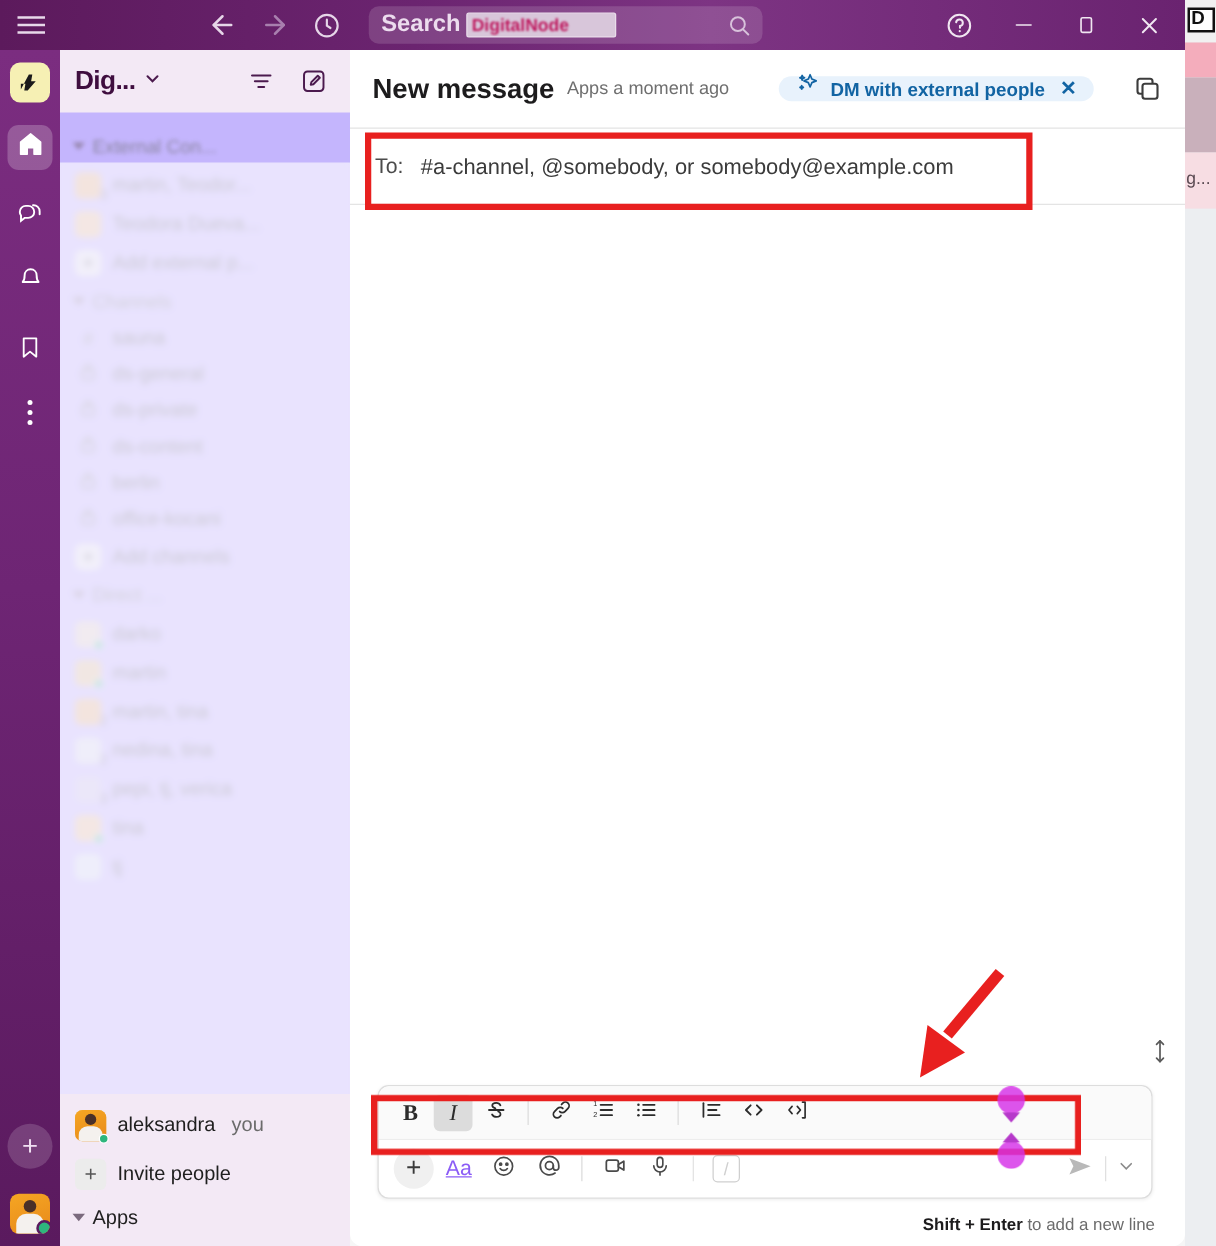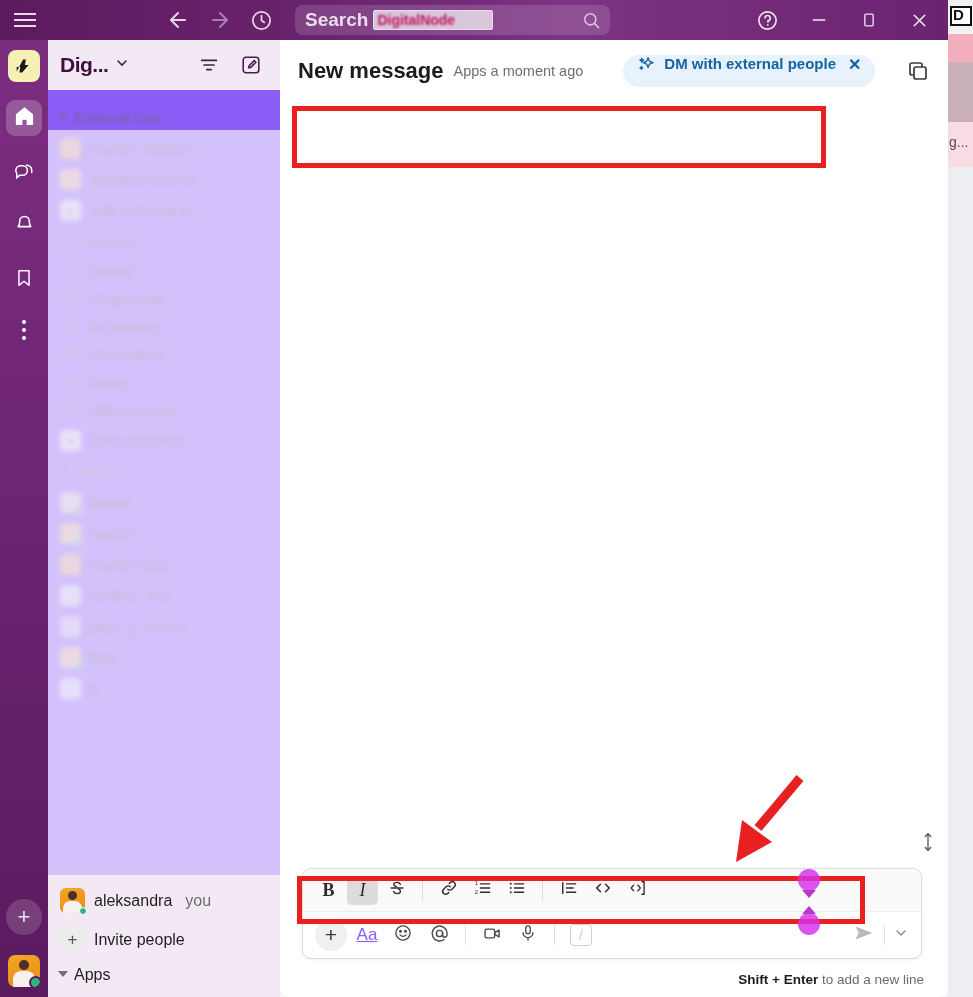--- a/index.html
+++ b/index.html
@@ -82,21 +82,21 @@
     cursor: pointer; overflow: hidden; }
   .rail-ava .head { position: absolute; left: 11px; top: 5px; width: 10px; height: 10px;
     border-radius: 50%; background: #4a3028; }
   .rail-ava .body { position: absolute; left: 5px; top: 16px; width: 22px; height: 16px;
     border-radius: 8px 8px 0 0; background: #f4f1ee; }
   .rail-ava .dot { position: absolute; right: -2px; bottom: -2px; width: 13px; height: 13px;
     border-radius: 50%; background: #2eb67d; border: 2px solid #5a1a5e; }
 
   
   .sidebar { position: absolute; top: 40px; left: 48px; width: 232px; height: 957px;
-    background: #8b5cf6; }
+    background: #c4b5fd; }
   .sb-head { height: 50px; display: flex; align-items: center; padding: 0 12px;
     background: #f3e9f5; }
   .sb-title { font-size: 21px; font-weight: bold; color: #3f0e3f; letter-spacing: -.5px; }
   .sb-caret { margin-left: 6px; color: #4b1a4e; }
   .sb-actions { margin-left: auto; display: flex; gap: 20px; padding-right: 6px; }
   .sb-act { color: #4b1a4e; cursor: pointer; display: flex; align-items: center; }
 
   .sb-scroll { position: relative; padding: 12px 0 0 0; }
   .sb-sec { font-size: 15px; color: #6b6b6b; padding: 7px 12px 7px 26px; position: relative;
     cursor: pointer; }
@@ -148,22 +148,22 @@
     top: 4px; width: 3px; height: 3px; border-radius: 50%; background: #222; }
   .slackbot-av .face::before { left: 3px; }
   .slackbot-av .face::after { right: 3px; }
 
   
   .modal { position: absolute; top: 40px; left: 280px; width: 668px; height: 957px;
     background: #ffffff; border-radius: 0 0 10px 10px; }
   .modal-head { height: 62px; display: flex; align-items: center; padding: 0 18px; }
   .mh-title { font-size: 22px; font-weight: bold; color: #1d1c1d; }
   .mh-saved { margin-left: 10px; font-size: 14.5px; color: #6f6f6f; }
-  .ai-pill { margin-left: 40px; height: 32px; border-radius: 18px; background: #e8f2fc;
-    display: flex; align-items: flex-start; padding: 0 14px; gap: 8px; cursor: pointer; }
+  .ai-pill { margin-left: 40px; height: 20px; border-radius: 18px; background: #e8f2fc;
+    display: flex; align-items: flex-end; padding: 0 14px; gap: 8px; cursor: pointer; }
   .ai-pill .txt { font-size: 15px; color: #1264a3; font-weight: 600; }
   .ai-pill .x { font-size: 16px; color: #1264a3; font-weight: bold; margin-left: 4px; }
   .mh-expand { margin-left: auto; color: #3c3c3c; cursor: pointer; display: flex; }
 
   .to-wrap { position: relative; margin: 0 0 0 0; height: 62px; border-top: 1px solid #e4e4e4;
     border-bottom: 1px solid #e4e4e4; display: flex; align-items: center; padding: 0 20px;
     cursor: text; }
   .to-lbl { font-size: 17px; color: #4b4b4b; }
   .to-ph { margin-left: 14px; font-size: 17.5px; color: #3b3b3b; }
 
@@ -541,20 +541,24 @@
         <span class="x">✕</span>
       </div>
       <span class="mh-expand">
         <svg width="24" height="24" viewBox="0 0 24 24" fill="none" stroke="currentColor" stroke-width="1.7" stroke-linejoin="round">
             <rect x="8" y="8" width="12" height="12" rx="2"></rect>
             <path d="M16 8V6a2 2 0 0 0-2-2H6a2 2 0 0 0-2 2v8a2 2 0 0 0 2 2h2"></path>
           </svg>
       </span>
     </div>
 
+    <div class="to-wrap">
+      <span class="to-lbl">To:</span>
+      <span class="to-ph">#a-channel, @somebody, or somebody@example.com</span>
+    </div>
 
     <div class="msg-body"></div>
 
     <div class="composer">
       <div class="fmt-bar">
         <div class="fmt-btn">
           <span class="fmt-b">B</span>
         </div>
         <div class="fmt-btn active">
           <span class="fmt-i">I</span>

